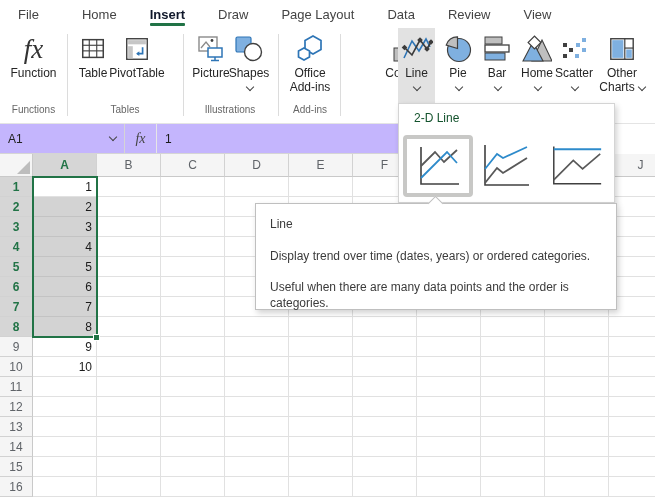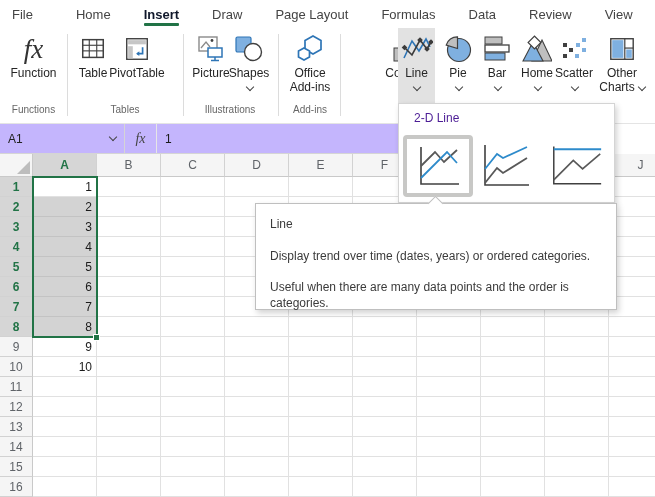--- a/index.html
+++ b/index.html
@@ -3,21 +3,21 @@
 <meta charset="utf-8">
 <style>
   * { margin:0; padding:0; box-sizing:border-box; }
   html,body { background:#fff; }
   #app {
     position:relative; width:655px; height:497px; overflow:hidden;
     font-family:"Liberation Sans", sans-serif; background:#fff; color:#222;
   }
   
   .menubar { position:absolute; left:0; top:0; width:655px; height:28px;
-    display:flex; align-items:center; padding-left:12px; gap:33px; background:#fff; }
+    display:flex; align-items:center; padding-left:18px; gap:33px; background:#fff; }
   .menu-tab { position:relative; font-size:13px; color:#444; height:28px;
     display:flex; align-items:center; cursor:default; white-space:nowrap; }
   .menu-tab.active { color:#0f172a; font-weight:bold; }
   .menu-tab.active::after { content:""; position:absolute; left:0; right:0; bottom:2px;
     height:3px; background:#217346; border-radius:1px; }
   .menu-tab.first { margin-right:10px; }
   
   .ribbon { position:absolute; left:0; top:28px; width:655px; height:96px;
     background:#fff; border-bottom:1px solid #E4E4E4; }
   .rbtn { position:absolute; top:0; height:75px; display:flex; flex-direction:column;
@@ -63,21 +63,21 @@
     font-size:12px; color:#1b1b1b; display:flex; align-items:center; justify-content:flex-end;
     padding-right:4px; background:#fff; }
   .cell.fill { background:#D3D3D3; border-right-color:#C3C3C3; border-bottom-color:#C3C3C3; }
   .selbox { position:absolute; left:32px; top:22px; width:66px; height:162px;
     border:2px solid #217346; pointer-events:none; z-index:3; }
   .handle { position:absolute; left:93px; top:180px; width:7px; height:7px; background:#217346;
     border:1px solid #fff; z-index:4; }
   
   .panel { position:absolute; left:398px; top:103px; width:217px; height:100px; background:#fff;
     border:1px solid #D4D4D4; box-shadow:2px 3px 6px rgba(0,0,0,0.18); z-index:10; }
-  .panel-title { position:absolute; left:15px; top:7px; font-size:12px; color:#4c1d95; }
+  .panel-title { position:absolute; left:15px; top:7px; font-size:12px; color:#14532d; }
   .gal-sel { position:absolute; left:4px; top:31px; width:70px; height:62px;
     border:4px solid #C8C8C6; border-radius:4px; background:#fff;
     display:flex; align-items:center; justify-content:center; }
   .gal { position:absolute; top:37px; width:52px; height:50px;
     display:flex; align-items:center; justify-content:center; }
   .gal.g2 { left:81px; } .gal.g3 { left:152px; }
   
   .tooltip { position:absolute; left:255px; top:203px; width:362px; height:107px; background:#fff;
     border:1px solid #BFBFBF; box-shadow:2px 3px 6px rgba(0,0,0,0.18); z-index:11;
     padding:13px 14px; font-size:12px; color:#3b3b3b; }
@@ -90,21 +90,20 @@
 <body>
 
 <div id="app">
 
   <div class="menubar">
     <div class="menu-tab first">File</div>
     <div class="menu-tab">Home</div>
     <div class="menu-tab active">Insert</div>
     <div class="menu-tab">Draw</div>
     <div class="menu-tab">Page Layout</div>
-    <div class="menu-tab">Formulas</div>
     <div class="menu-tab">Data</div>
     <div class="menu-tab">Review</div>
     <div class="menu-tab">View</div>
   </div>
 
   <div class="ribbon">
 
     <div class="rbtn" style="left:6px; width:55px;">
       <span class="ric">
           <span class="fx-big">fx</span>

